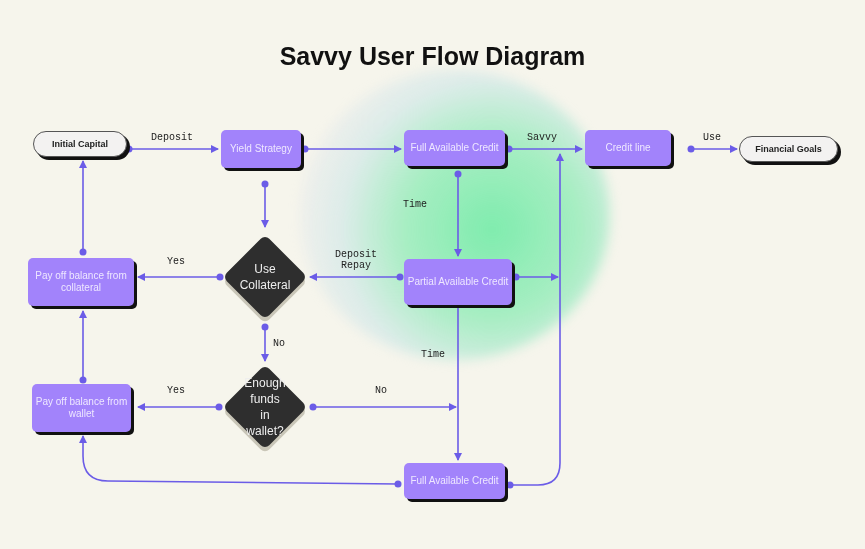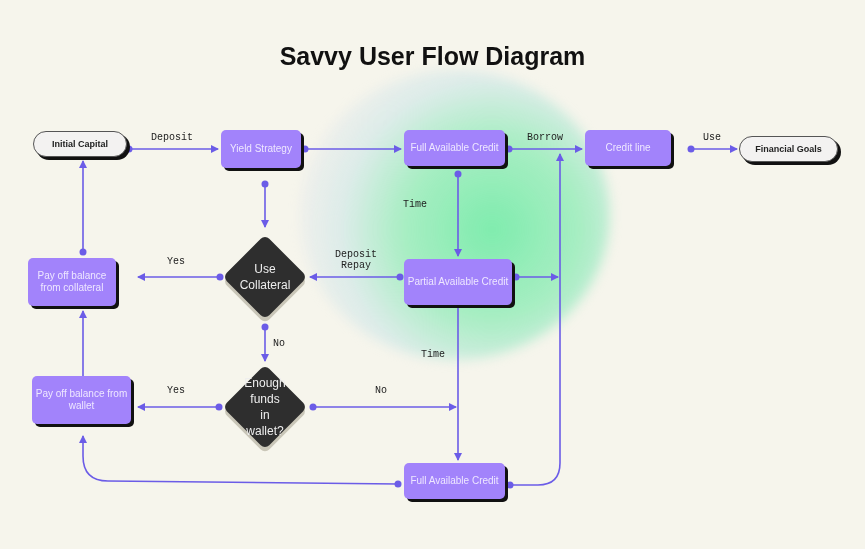--- a/index.html
+++ b/index.html
@@ -93,35 +93,35 @@
     <circle cx="510" cy="485" r="3.5"></circle>
   </g>
 </svg>
 
 <div class="pill" style="left:33px;top:131px;width:92px;height:24px;">Initial Capital</div>
 <div class="box" style="left:221px;top:130px;width:80px;height:38px;">Yield Strategy</div>
 <div class="box" style="left:404px;top:130px;width:101px;height:36px;">Full Available Credit</div>
 <div class="box" style="left:585px;top:130px;width:86px;height:36px;">Credit line</div>
 <div class="pill" style="left:739px;top:136px;width:97px;height:24px;">Financial Goals</div>
 <div class="box" style="left:404px;top:259px;width:108px;height:46px;">Partial Available Credit</div>
-<div class="box" style="left:28px;top:258px;width:88px;height:48px;">Pay off balance from collateral</div>
-<div class="box" style="left:32px;top:376px;width:99px;height:48px;">Pay off balance from wallet</div>
+<div class="box" style="left:28px;top:258px;width:106px;height:48px;">Pay off balance from collateral</div>
+<div class="box" style="left:32px;top:384px;width:99px;height:48px;">Pay off balance from wallet</div>
 <div class="box" style="left:404px;top:463px;width:101px;height:36px;">Full Available Credit</div>
 
 <div class="diamond-wrap" style="left:223px;top:235px;">
   <div class="diamond"></div>
   <div class="diamond-text" style="padding:0 14px;box-sizing:border-box;">Use Collateral</div>
 </div>
 <div class="diamond-wrap" style="left:223px;top:365px;">
   <div class="diamond"></div>
   <div class="diamond-text" style="padding:0 22px;box-sizing:border-box;">Enough funds in wallet?</div>
 </div>
 
 <div class="lbl" style="left:151px;top:132px;">Deposit</div>
-<div class="lbl" style="left:527px;top:132px;">Borrow</div>
+<div class="lbl" style="left:527px;top:132px;">Savvy</div>
 <div class="lbl" style="left:703px;top:132px;">Use</div>
 <div class="lbl" style="left:403px;top:199px;">Time</div>
 <div class="lbl" style="left:334px;top:249px;width:44px;">Deposit Repay</div>
 <div class="lbl" style="left:167px;top:256px;">Yes</div>
 <div class="lbl" style="left:273px;top:338px;">No</div>
 <div class="lbl" style="left:421px;top:349px;">Time</div>
 <div class="lbl" style="left:167px;top:385px;">Yes</div>
 <div class="lbl" style="left:375px;top:385px;">No</div>
 
 </body></html>

